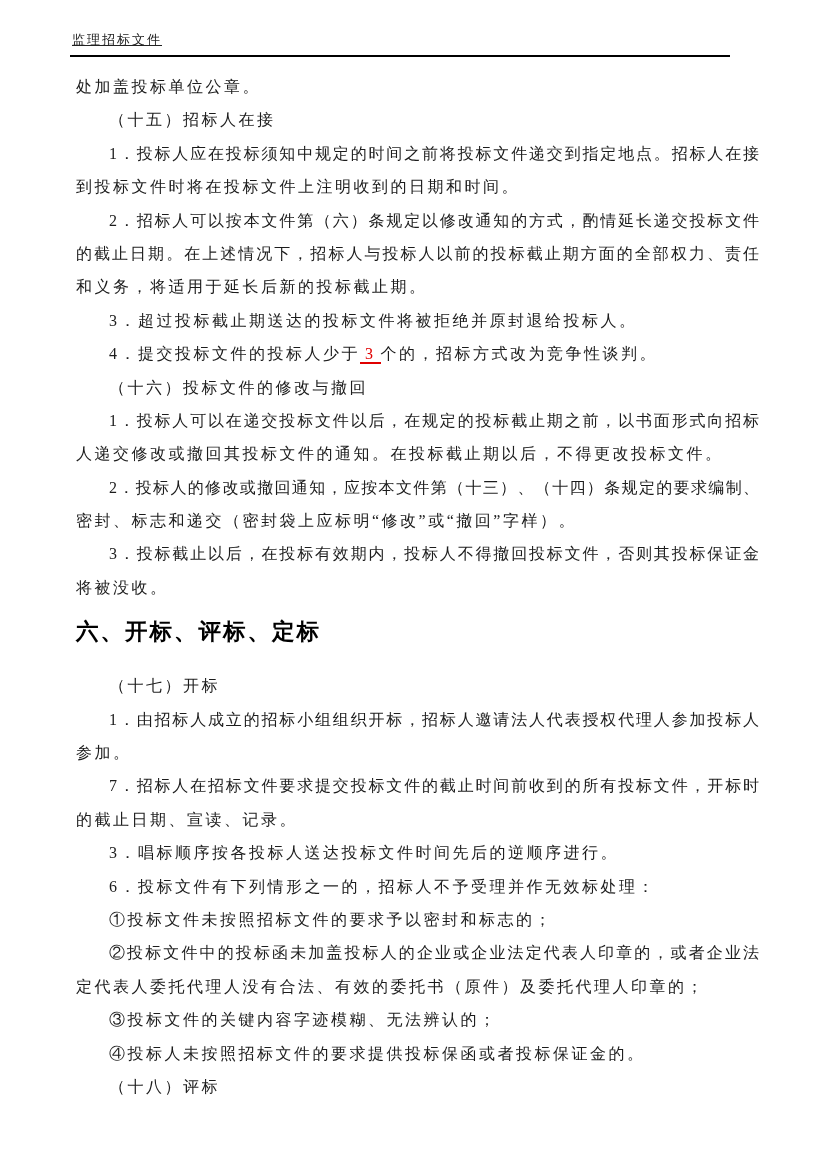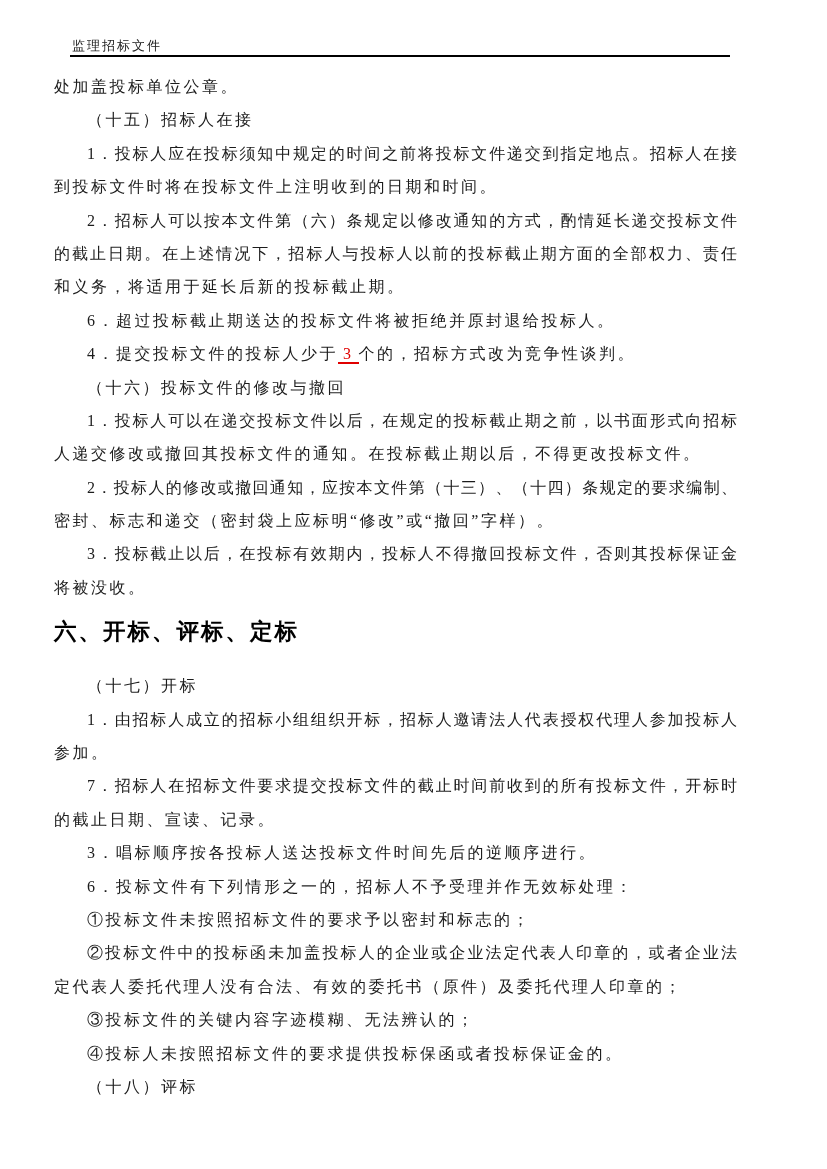--- a/index.html
+++ b/index.html
@@ -8,36 +8,37 @@
     width: 827px;
     height: 1169px;
     background: #ffffff;
     font-family: "Liberation Serif", "DejaVu Serif", serif;
     color: #1c1c1c;
     overflow: hidden;
   }
   .running-header {
     position: absolute;
     left: 72px;
-    top: 37px;
+    top: 31px;
     font-size: 13px;
     letter-spacing: 2px;
     color: #222222;
+    text-decoration: underline;
   }
   .header-rule {
     position: absolute;
     left: 70px;
     top: 55px;
     width: 660px;
     height: 2px;
     background: #000000;
   }
   .body-block {
     position: absolute;
-    left: 54px;
+    left: 76px;
     top: 70px;
     width: 684px;
   }
   .line {
     height: 33.4px;
     line-height: 33.4px;
     font-size: 16px;
     letter-spacing: 2.5px;
     white-space: nowrap;
   }
@@ -72,21 +73,21 @@
   <div class="running-header">监理招标文件</div>
   <div class="header-rule"></div>
   <div class="body-block">
       <div class="line">处加盖投标单位公章。</div>
       <div class="line indent">（十五）招标人在接</div>
       <div class="line indent justify">1．投标人应在投标须知中规定的时间之前将投标文件递交到指定地点。招标人在接</div>
       <div class="line">到投标文件时将在投标文件上注明收到的日期和时间。</div>
       <div class="line indent justify">2．招标人可以按本文件第（六）条规定以修改通知的方式，酌情延长递交投标文件</div>
       <div class="line justify">的截止日期。在上述情况下，招标人与投标人以前的投标截止期方面的全部权力、责任</div>
       <div class="line">和义务，将适用于延长后新的投标截止期。</div>
-      <div class="line indent">6．超过投标截止期送达的投标文件将被拒绝并原封退给投标人。</div>
+      <div class="line indent">3．超过投标截止期送达的投标文件将被拒绝并原封退给投标人。</div>
       <div class="line indent"><span>4．提交投标文件的投标人少于</span><span class="red-underline">3</span><span>个的，招标方式改为竞争性谈判。</span></div>
       <div class="line indent">（十六）投标文件的修改与撤回</div>
       <div class="line indent justify">1．投标人可以在递交投标文件以后，在规定的投标截止期之前，以书面形式向招标</div>
       <div class="line">人递交修改或撤回其投标文件的通知。在投标截止期以后，不得更改投标文件。</div>
       <div class="line indent justify">2．投标人的修改或撤回通知，应按本文件第（十三）、（十四）条规定的要求编制、</div>
       <div class="line">密封、标志和递交（密封袋上应标明“修改”或“撤回”字样）。</div>
       <div class="line indent justify">3．投标截止以后，在投标有效期内，投标人不得撤回投标文件，否则其投标保证金</div>
       <div class="line">将被没收。</div>
       <div class="section-heading">六、开标、评标、定标</div>
       <div class="line indent">（十七）开标</div>

